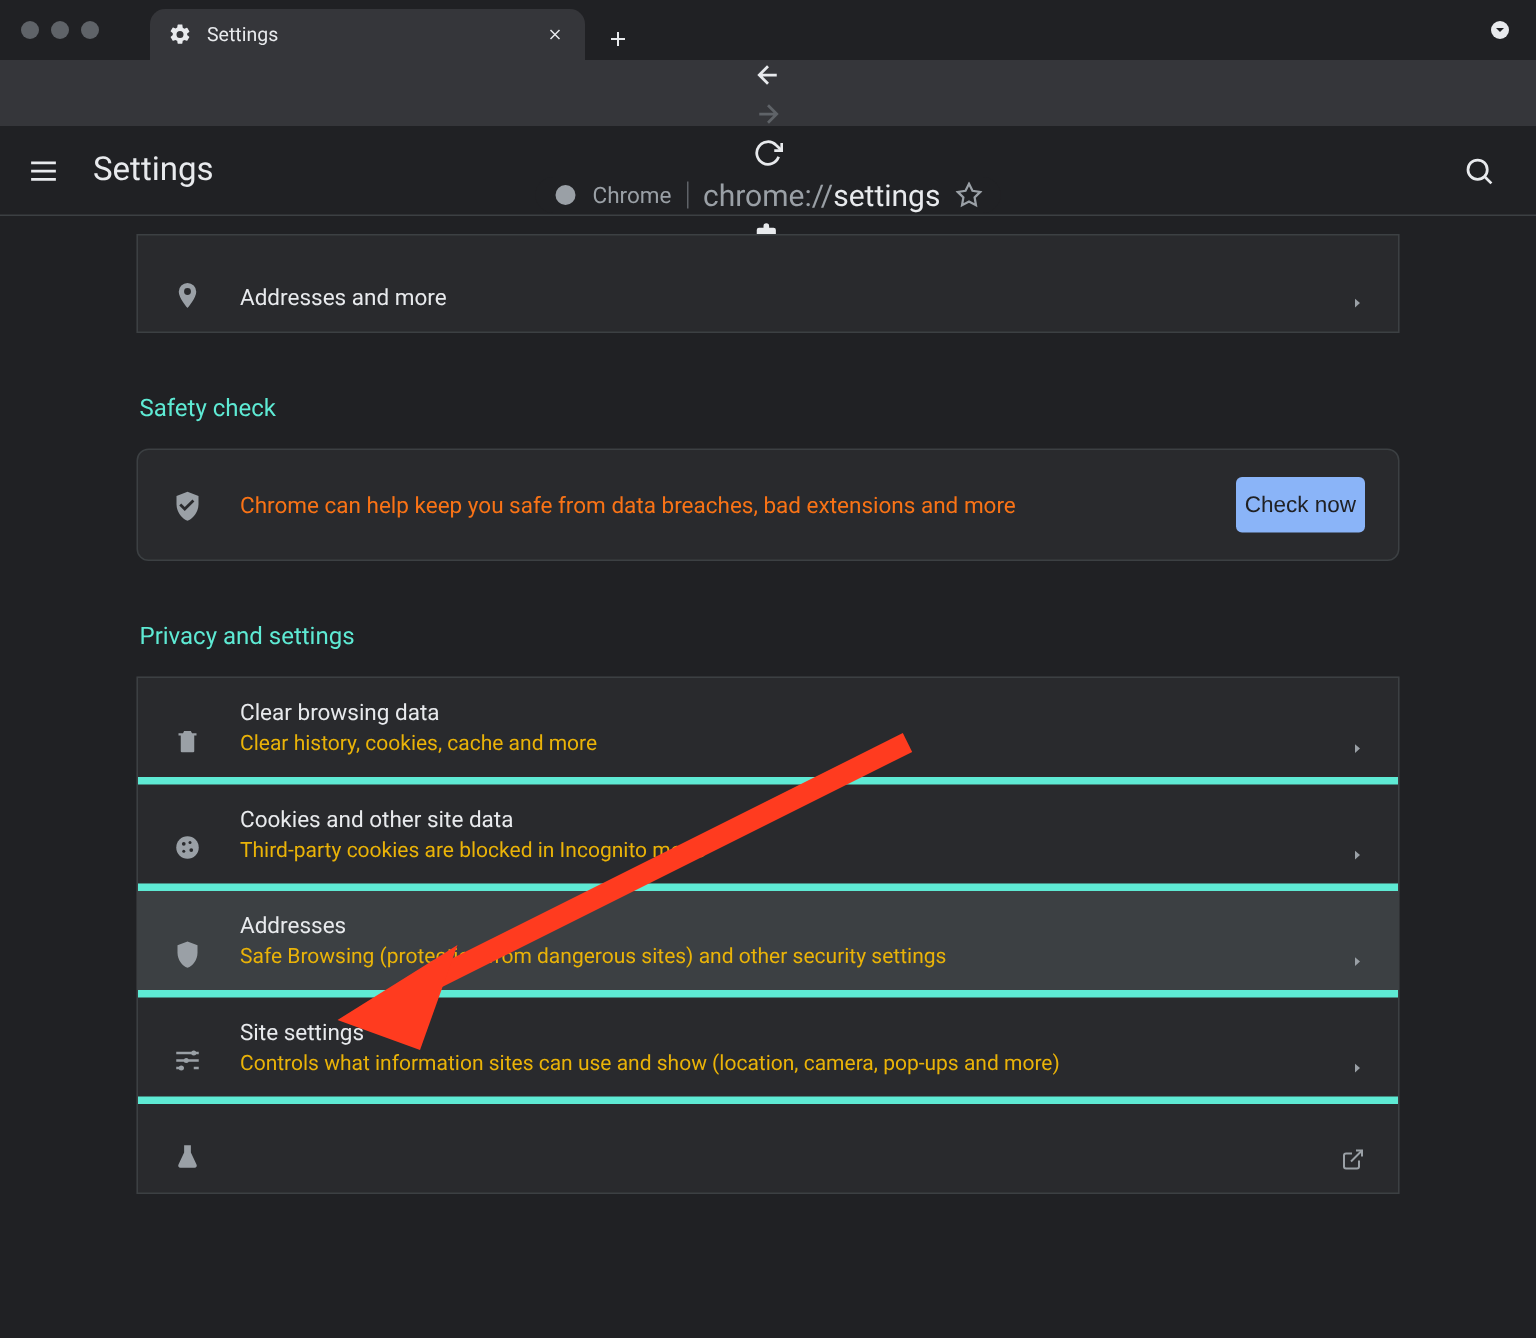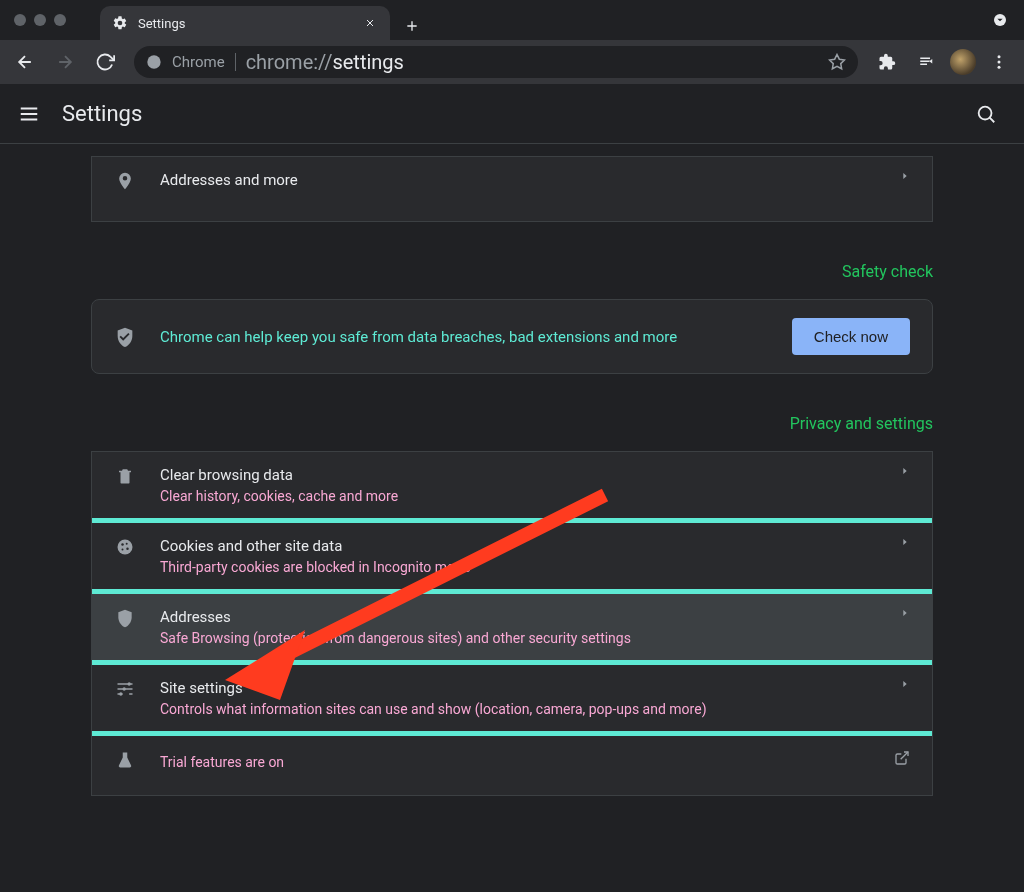--- a/index.html
+++ b/index.html
@@ -75,20 +75,21 @@
     }
 
     
     .toolbar {
       height: 44px;
       background: #35363a;
       display: flex;
       align-items: center;
       padding: 0 8px;
       gap: 6px;
+      flex-direction: column;
     }
     .tbtn {
       width: 34px;
       height: 34px;
       display: flex;
       align-items: center;
       justify-content: center;
       border-radius: 50%;
       color: #9aa0a6;
     }
@@ -162,21 +163,21 @@
       margin-top: 12px;
     }
     .card {
       background: #292a2d;
       border-radius: 0;
       border: 1px solid #3c4043;
       overflow: hidden;
     }
     .row {
       display: flex;
-      align-items: flex-start;
+      align-items: flex-end;
       min-height: 64px;
       padding: 14px 22px;
       gap: 24px;
     }
     .row + .row {
       border-top: 5px solid #5eead4;
     }
     .row.highlight {
       background: #3c4043;
     }
@@ -188,53 +189,52 @@
     }
     .row-text {
       flex: 1;
     }
     .row-title {
       font-size: 15px;
       color: #e8eaed;
     }
     .row-sub {
       font-size: 14px;
-      color: #f9a8d4;
+      color: #eab308;
       margin-top: 4px;
     }
     .chev {
       color: #9aa0a6;
     }
     .section-title {
       font-size: 16px;
-      color: #22c55e;
+      color: #5eead4;
       margin: 40px 0 18px 2px;
       font-weight: 400;
-      text-align: right;
     }
     .safety-card {
       background: #292a2d;
       border-radius: 8px;
       border: 1px solid #3c4043;
       display: flex;
       align-items: center;
       padding: 18px 22px;
       gap: 24px;
     }
     .safety-text {
       flex: 1;
       font-size: 15px;
-      color: #5eead4;
+      color: #f97316;
     }
     .btn-primary {
       background: #8ab4f8;
       color: #202124;
       border: none;
       border-radius: 4px;
-      padding: 10px 22px;
+      padding: 10px 6px;
       font-size: 15px;
       font-weight: 500;
       cursor: pointer;
     }
 
     
     .arrow-annotation {
       position: absolute;
       pointer-events: none;
       z-index: 100;
@@ -458,21 +458,20 @@
         </span>
       </div>
 
       <div class="row">
         <span class="row-icon">
           <svg width="18" height="20" viewBox="0 0 24 24" fill="#9aa0a6">
               <path d="M9 2v6.5L4 19a2 2 0 001.8 3h12.4A2 2 0 0020 19l-5-10.5V2H9z"></path>
             </svg>
         </span>
         <div class="row-text">
-          <div class="row-sub">Trial features are on</div>
         </div>
         <span class="chev">
           <svg width="16" height="16" viewBox="0 0 24 24" fill="none" stroke="#9aa0a6" stroke-width="2">
               <path d="M18 13v6a2 2 0 01-2 2H5a2 2 0 01-2-2V8a2 2 0 012-2h6"></path>
               <path d="M15 3h6v6"></path>
               <path d="M10 14L21 3"></path>
             </svg>
         </span>
       </div>
 

